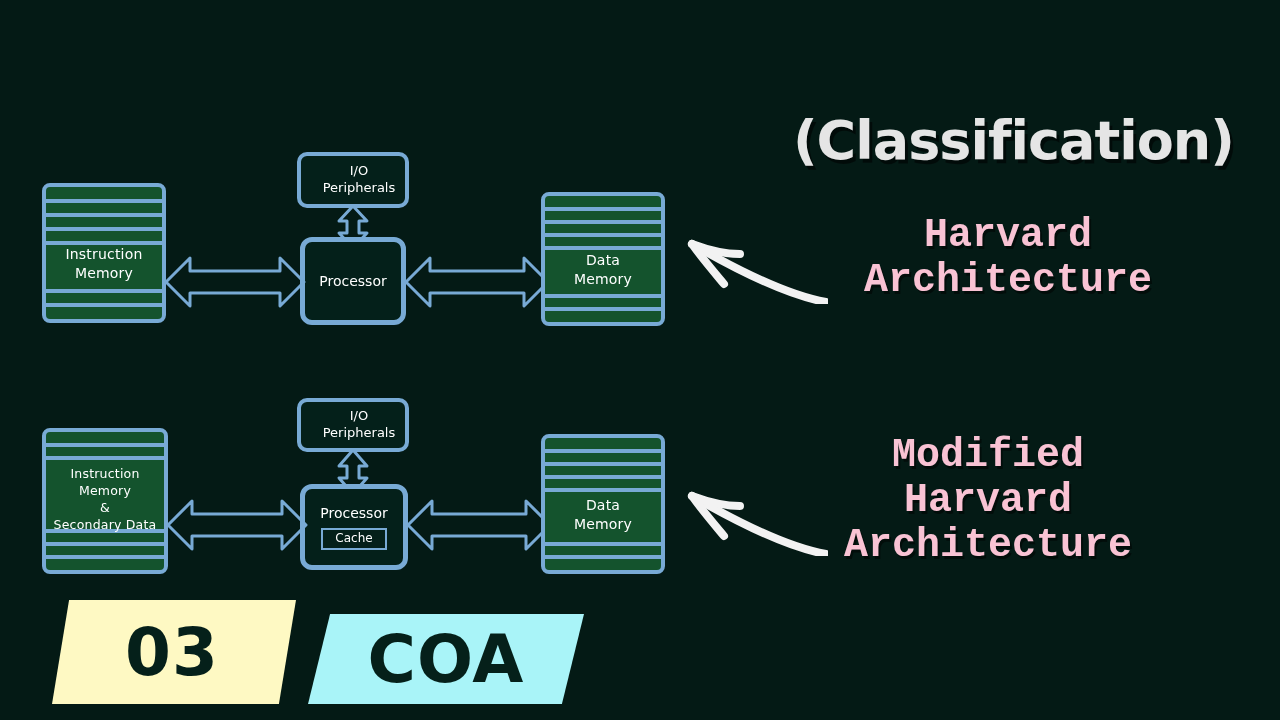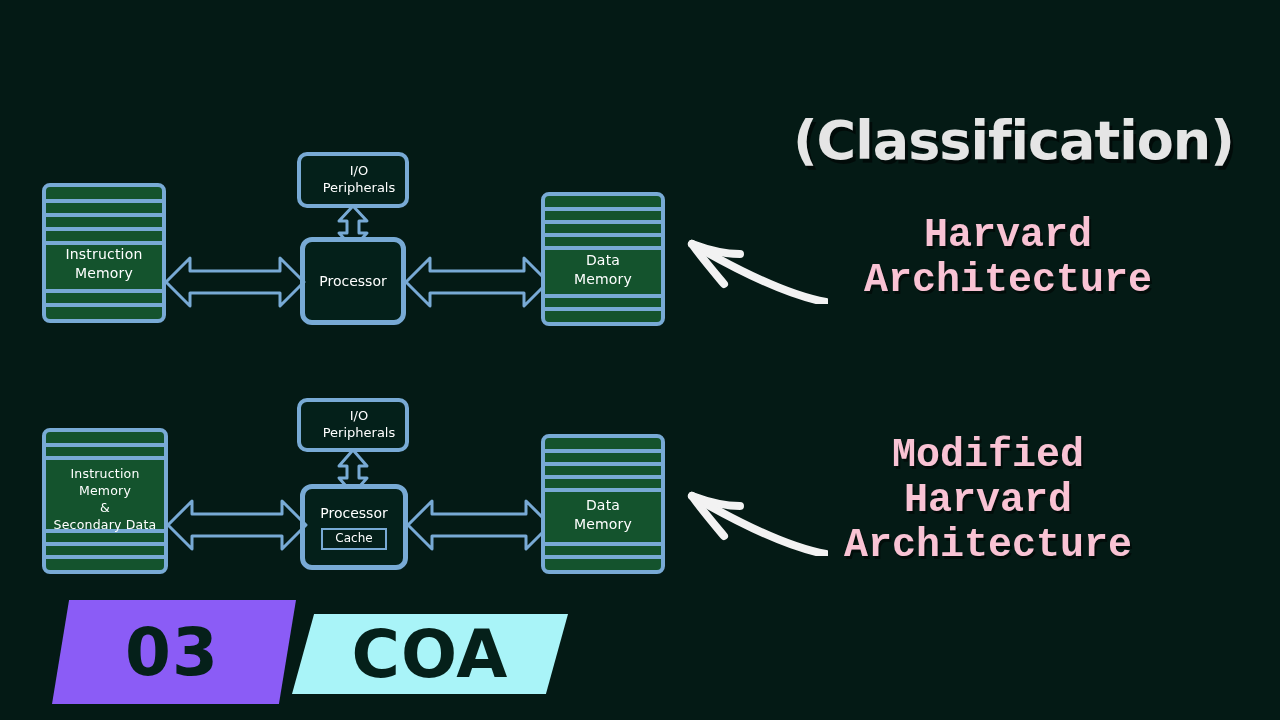--- a/index.html
+++ b/index.html
@@ -134,26 +134,26 @@
     justify-content: center;
     font-family: "DejaVu Sans", sans-serif;
     font-weight: bold;
     font-size: 66px;
     letter-spacing: 1px;
     color: #05201a;
     filter: drop-shadow(4px 5px 0 rgba(0,0,0,0.5));
   }
   #tag-number {
     left: 52px; top: 4px; width: 240px; height: 104px;
-    background: #8b5cf6;
+    background: #fef9c3;
     clip-path: polygon(7% 0%, 100% 0%, 93% 100%, 0% 100%);
     padding-right: 4px;
   }
   #tag-course {
-    left: 292px; top: 18px; width: 276px; height: 80px;
+    left: 308px; top: 18px; width: 276px; height: 90px;
     background: #a9f4f8;
     clip-path: polygon(8% 0%, 100% 0%, 92% 100%, 0% 100%);
   }
 </style>
 </head>
 <body>
 
 <div id="slide">
 
   <div id="title-sub">(Classification)</div>

